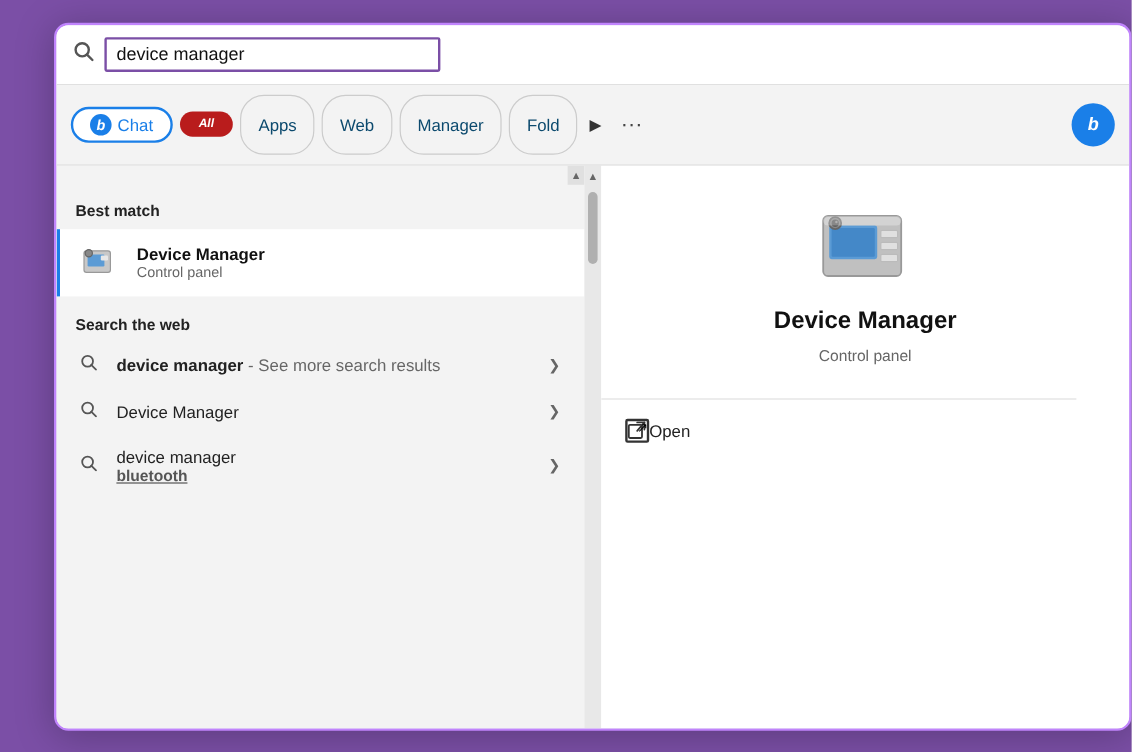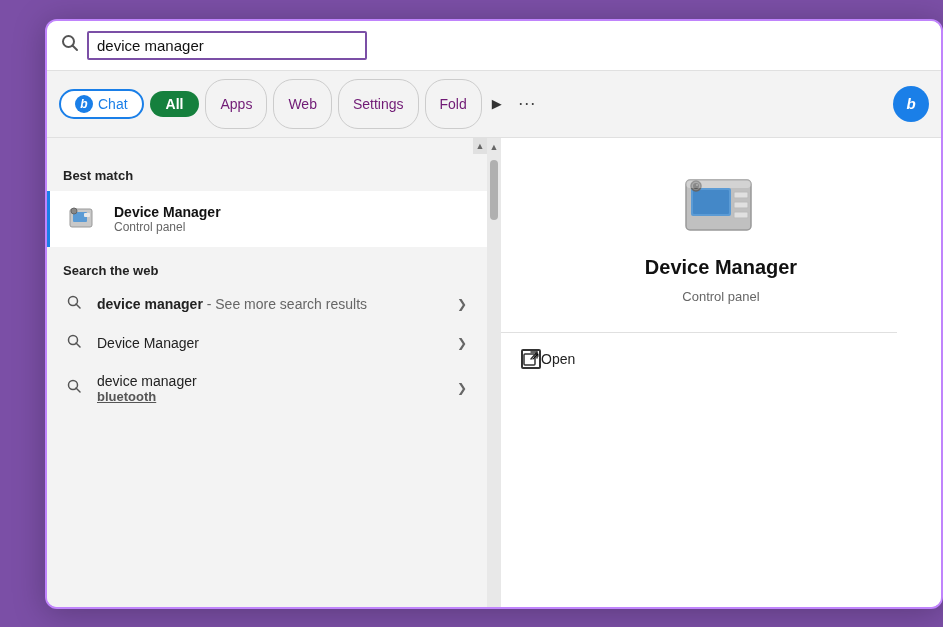--- a/index.html
+++ b/index.html
@@ -76,36 +76,37 @@
       background: #1a7fe8;
       border-radius: 50%;
       display: flex;
       align-items: center;
       justify-content: center;
       color: #fff;
       font-size: 11px;
       font-weight: bold;
     }
     .tab-all {
-      background: #15803d;
+      background: #b91c1c;
       color: #fff;
       border: none;
       border-radius: 20px;
       padding: 5px 16px;
-      font-size: 14px;
+      font-size: 10px;
       font-weight: 600;
       cursor: pointer;
+      font-style: italic;
     }
     .tab-pill {
       background: transparent;
       border: 1px solid #ccc;
       border-radius: 20px;
       padding: 16px 14px;
       font-size: 14px;
-      color: #701a75;
+      color: #0c4a6e;
       cursor: pointer;
       white-space: nowrap;
     }
     .tab-more {
       background: transparent;
       border: none;
       font-size: 18px;
       color: #444;
       cursor: pointer;
       padding: 2px 6px;
@@ -329,21 +330,21 @@
   <div class="tabs-bar">
     <div class="tab-chat">
       <div class="bing-icon-small">
         <span style="font-style:italic;font-size:12px;font-weight:bold;color:#fff;">b</span>
       </div>
       <span>Chat</span>
     </div>
     <button class="tab-all">All</button>
     <button class="tab-pill">Apps</button>
     <button class="tab-pill">Web</button>
-    <button class="tab-pill">Settings</button>
+    <button class="tab-pill">Manager</button>
     <button class="tab-pill">Fold</button>
     <button class="tab-play">▶</button>
     <button class="tab-more">···</button>
     <div class="bing-btn">
       <span class="bing-btn-letter">b</span>
     </div>
   </div>
 
   <div class="main-content">
 

